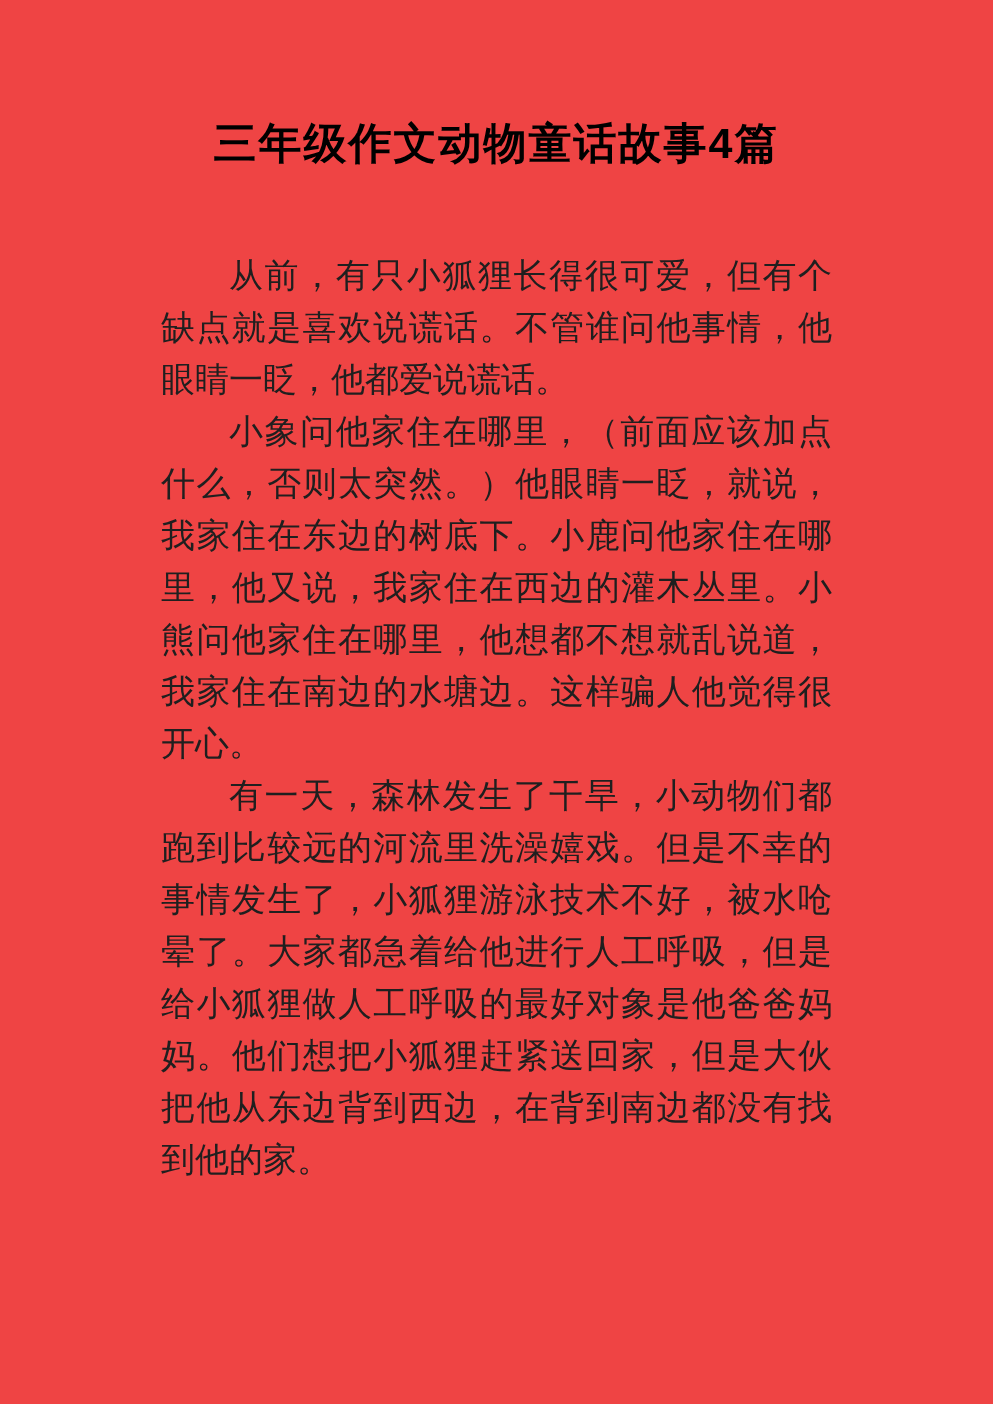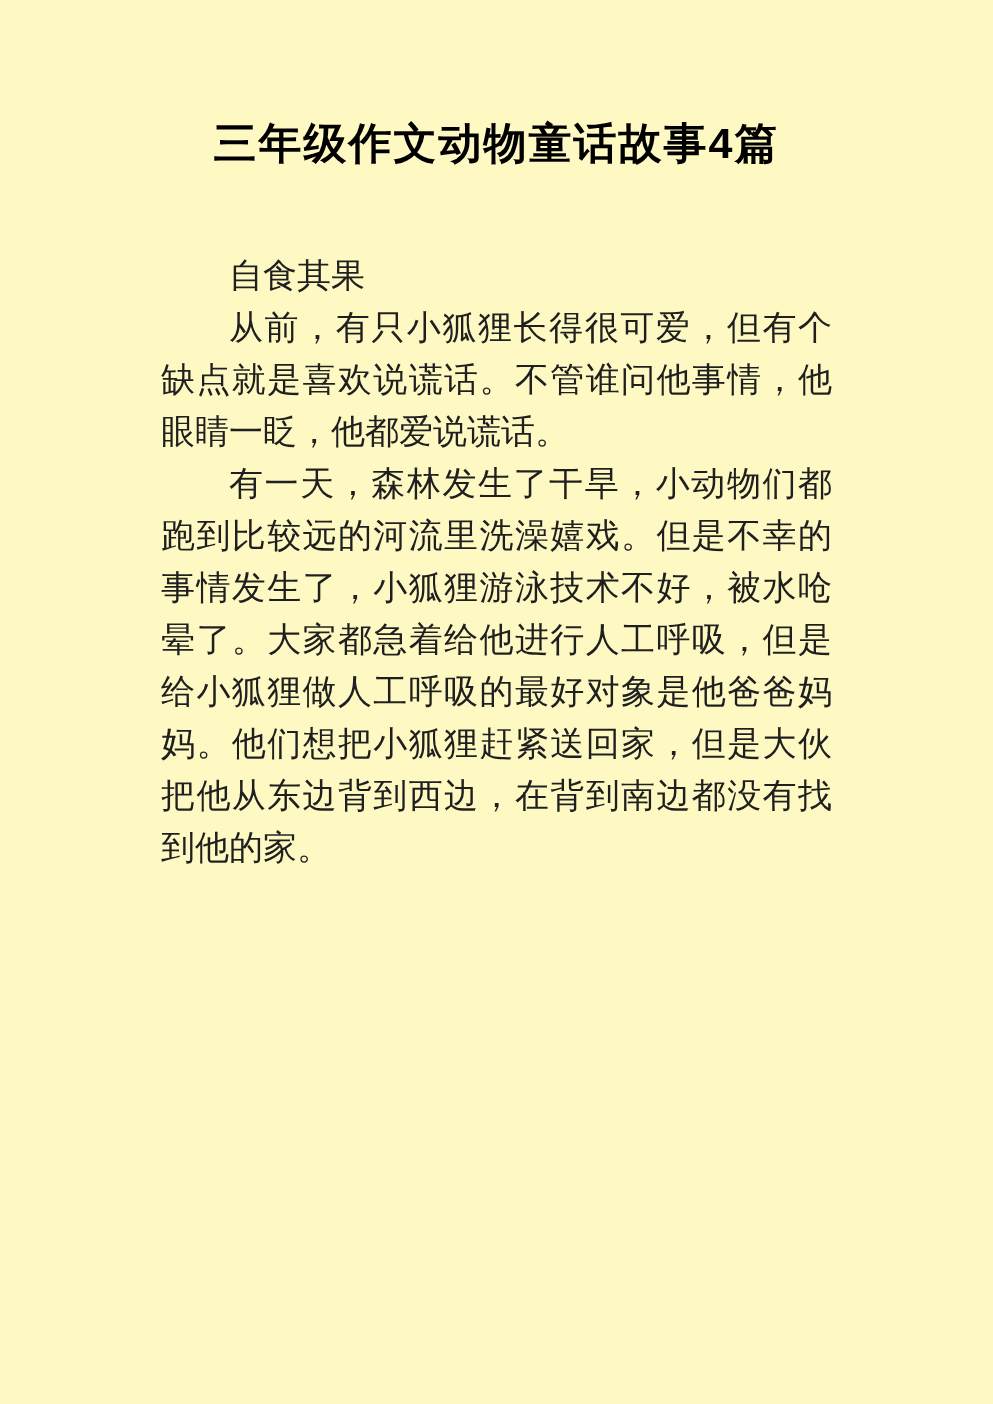--- a/index.html
+++ b/index.html
@@ -10,21 +10,21 @@
     width: 993px;
     height: 1404px;
     background: #ffffff;
     overflow: hidden;
   }
   .page {
     box-sizing: border-box;
     width: 993px;
     height: 1404px;
     padding: 112px 161px 0 161px;
-    background: #fef9c3;
+    background: #ef4444;
   }
   .doc-title {
     margin: 0;
     text-align: center;
     font-family: "Liberation Sans", "DejaVu Sans", sans-serif;
     font-weight: 700;
     font-size: 43px;
     line-height: 62px;
     letter-spacing: 2px;
     color: #000000;
@@ -43,17 +43,17 @@
     padding: 0;
     text-indent: 2em;
   }
 </style>
 </head>
 <body>
 
 <div class="page">
   <h1 class="doc-title">三年级作文动物童话故事4篇</h1>
   <div class="doc-body">
-      <p class="para">自食其果</p>
       <p class="para">从前，有只小狐狸长得很可爱，但有个缺点就是喜欢说谎话。不管谁问他事情，他眼睛一眨，他都爱说谎话。</p>
+      <p class="para">小象问他家住在哪里，（前面应该加点什么，否则太突然。）他眼睛一眨，就说，我家住在东边的树底下。小鹿问他家住在哪里，他又说，我家住在西边的灌木丛里。小熊问他家住在哪里，他想都不想就乱说道，我家住在南边的水塘边。这样骗人他觉得很开心。</p>
       <p class="para">有一天，森林发生了干旱，小动物们都跑到比较远的河流里洗澡嬉戏。但是不幸的事情发生了，小狐狸游泳技术不好，被水呛晕了。大家都急着给他进行人工呼吸，但是给小狐狸做人工呼吸的最好对象是他爸爸妈妈。他们想把小狐狸赶紧送回家，但是大伙把他从东边背到西边，在背到南边都没有找到他的家。</p>
     </div>
 </div>
 
 </body></html>

